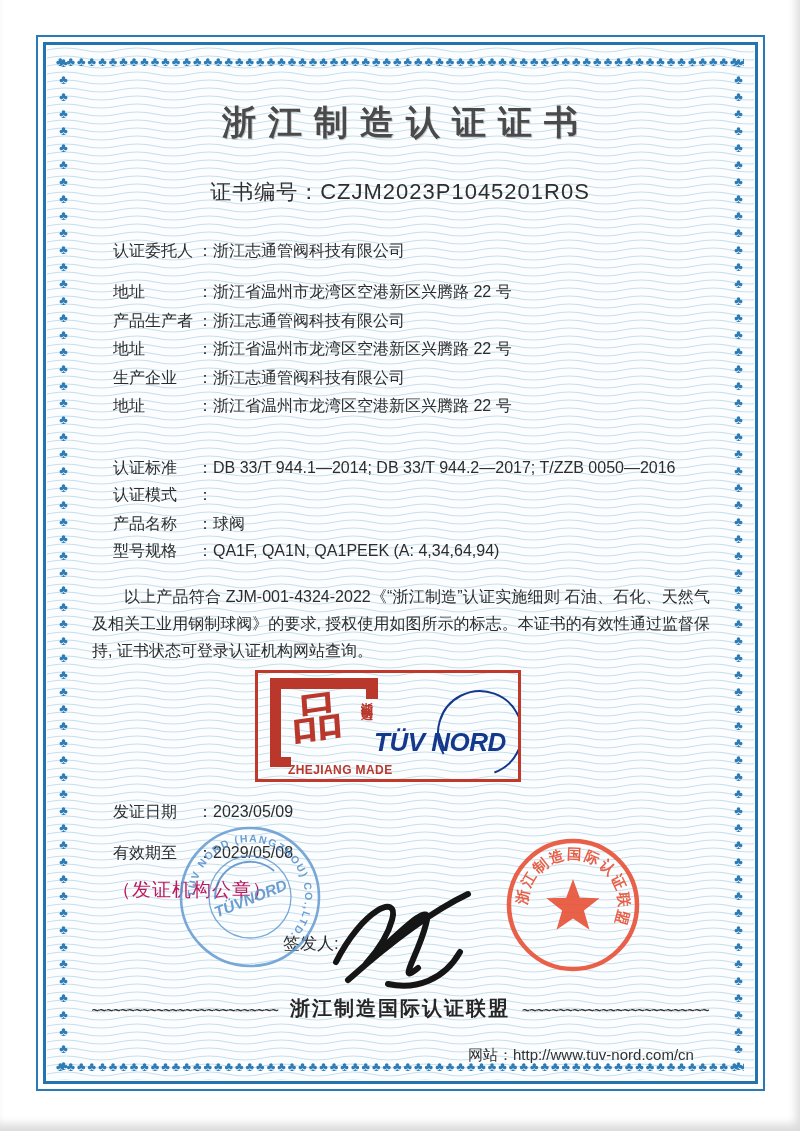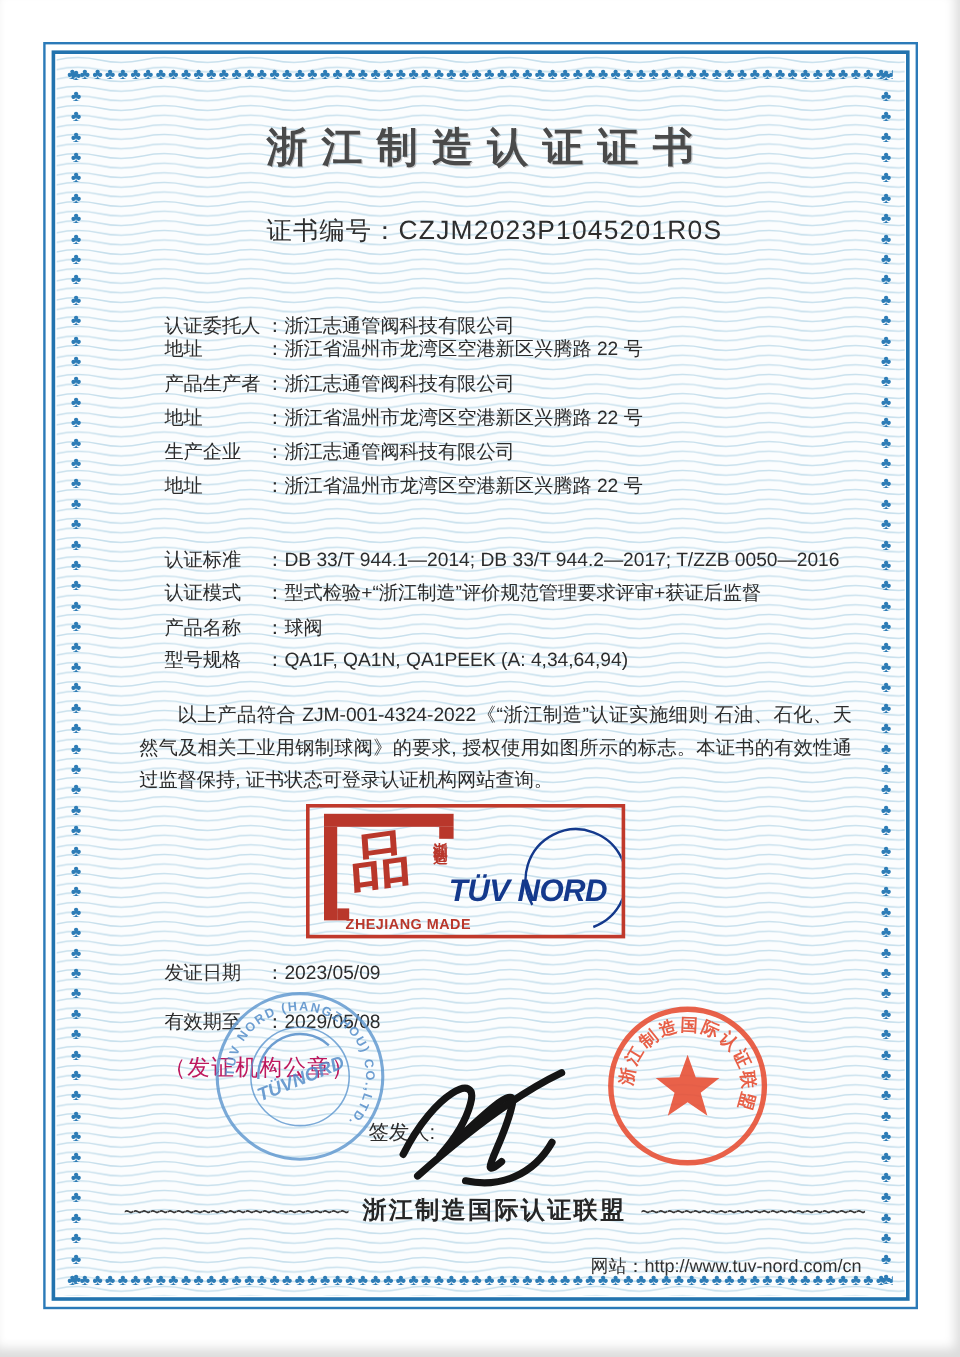--- a/index.html
+++ b/index.html
@@ -15,21 +15,21 @@
   
   .band{position:absolute;color:#2d7cb6;overflow:hidden;white-space:nowrap;z-index:1;
         font-size:13px;letter-spacing:2px;text-align:center;}
   .band-h{left:56px;right:56px;height:15px;line-height:14px;}
   .band-top{top:55px;}
   .band-bottom{bottom:56px;}
   .band-v{top:55px;bottom:57px;width:15px;writing-mode:vertical-rl;line-height:14px;}
   .band-left{left:55px;}
   .band-right{right:55px;}
   
-  .abs{position:absolute;z-index:3;padding-left:24px;}
+  .abs{position:absolute;z-index:3;}
   .title{left:0;right:0;top:100px;text-align:center;font-family:"DejaVu Serif",serif;
          font-weight:bold;font-size:34px;letter-spacing:12px;padding-left:12px;color:#4a4a4a;
          text-shadow:1px 1px 0 rgba(60,60,60,.25);}
   .certno{left:0;right:0;top:178px;text-align:center;font-size:21px;color:#2e2e2e;letter-spacing:1px;}
   .certno .num{font-size:22px;}
   .row{left:113px;display:flex;font-size:16px;color:#2c2c2c;line-height:22px;}
   .row .lbl{width:84px;}
   .row .colon{width:16px;}
   .row .val{white-space:nowrap;}
   .statement{left:92px;right:90px;top:583px;font-size:16px;line-height:27px;color:#2c2c2c;
@@ -79,21 +79,21 @@
   <div class="band band-h band-bottom">♣♣♣♣♣♣♣♣♣♣♣♣♣♣♣♣♣♣♣♣♣♣♣♣♣♣♣♣♣♣♣♣♣♣♣♣♣♣♣♣♣♣♣♣♣♣♣♣♣♣♣♣♣♣♣♣♣♣♣♣♣♣♣♣♣♣♣♣♣♣</div>
   <div class="band band-v band-left">♣♣♣♣♣♣♣♣♣♣♣♣♣♣♣♣♣♣♣♣♣♣♣♣♣♣♣♣♣♣♣♣♣♣♣♣♣♣♣♣♣♣♣♣♣♣♣♣♣♣♣♣♣♣♣♣♣♣♣♣♣♣♣♣♣♣♣♣♣♣♣♣♣♣♣♣♣♣♣♣♣♣♣♣♣</div>
   <div class="band band-v band-right">♣♣♣♣♣♣♣♣♣♣♣♣♣♣♣♣♣♣♣♣♣♣♣♣♣♣♣♣♣♣♣♣♣♣♣♣♣♣♣♣♣♣♣♣♣♣♣♣♣♣♣♣♣♣♣♣♣♣♣♣♣♣♣♣♣♣♣♣♣♣♣♣♣♣♣♣♣♣♣♣♣♣♣♣♣</div>
 
   <div class="abs title">浙江制造认证证书</div>
 
   <div class="abs certno">
     <span>证书编号</span><span>：</span><span class="num">CZJM2023P1045201R0S</span>
   </div>
 
-  <div class="abs row" style="top:262px">
+  <div class="abs row" style="top:240px">
     <span class="lbl">认证委托人</span>
       <span class="colon">：</span>
       <span class="val">浙江志通管阀科技有限公司</span>
   </div>
   <div class="abs row" style="top:281px">
     <span class="lbl">地址</span>
       <span class="colon">：</span>
       <span class="val">浙江省温州市龙湾区空港新区兴腾路 22 号</span>
   </div>
   <div class="abs row" style="top:310px">
@@ -118,21 +118,20 @@
   </div>
 
   <div class="abs row" style="top:457px">
     <span class="lbl">认证标准</span>
       <span class="colon">：</span>
       <span class="val">DB 33/T 944.1—2014; DB 33/T 944.2—2017; T/ZZB 0050—2016</span>
   </div>
   <div class="abs row" style="top:484px">
     <span class="lbl">认证模式</span>
       <span class="colon">：</span>
-      <span class="val">型式检验+“浙江制造”评价规范管理要求评审+获证后监督</span>
   </div>
   <div class="abs row" style="top:513px">
     <span class="lbl">产品名称</span>
       <span class="colon">：</span>
       <span class="val">球阀</span>
   </div>
   <div class="abs row" style="top:540px">
     <span class="lbl">型号规格</span>
       <span class="colon">：</span>
       <span class="val">QA1F, QA1N, QA1PEEK  (A: 4,34,64,94)</span>

